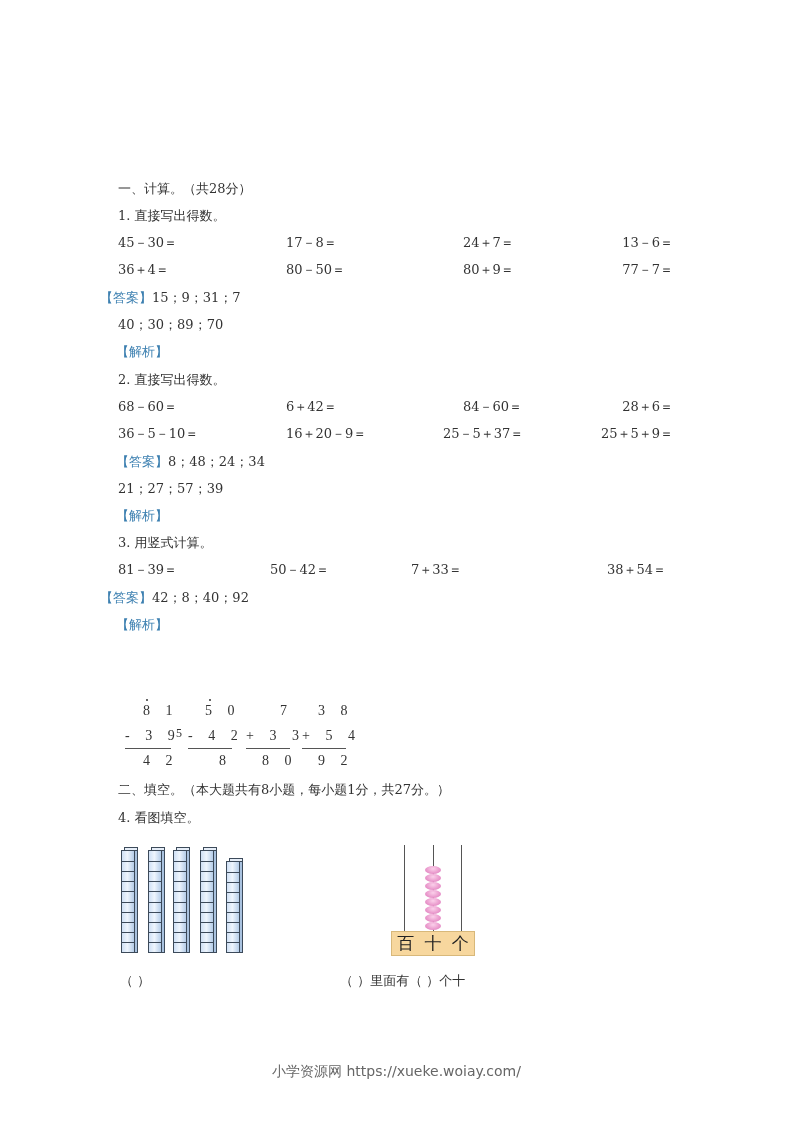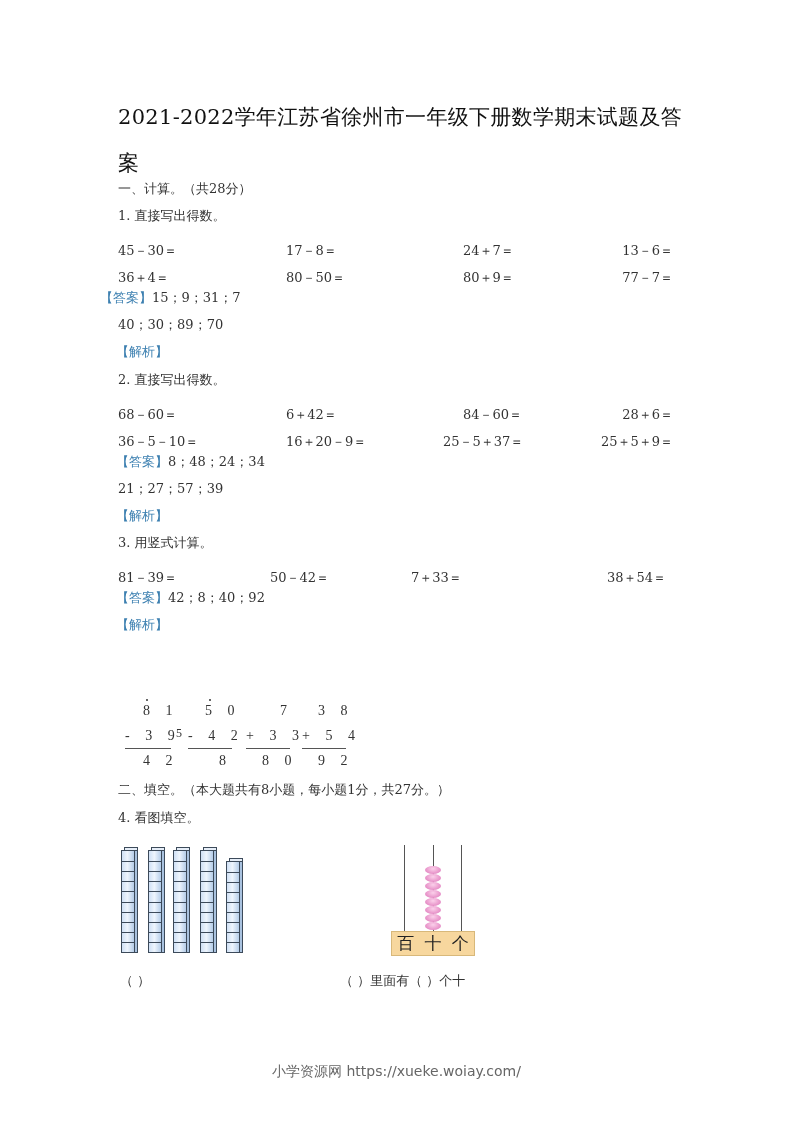--- a/index.html
+++ b/index.html
@@ -4,21 +4,21 @@
 <style>
   html, body { margin: 0; padding: 0; background: #ffffff; }
   body { width: 793px; height: 1122px; position: relative; overflow: hidden;
          font-family: "DejaVu Serif", "Liberation Serif", serif; color: #333; }
   .page { position: absolute; left: 0; top: 0; width: 793px; height: 1122px; }
   .title { position: absolute; left: 118px; top: 94px; width: 570px; font-size: 21px;
            line-height: 46px; color: #111; letter-spacing: 0.3px; }
   .line { position: absolute; left: 118px; font-size: 13px; color: #333; white-space: nowrap; }
   .label { color: #3b7fb0; }
   .row4 { position: absolute; left: 118px; width: 555px; font-size: 13px; color: #333; }
-  .row4 span { position: absolute; white-space: nowrap; margin-top: 8px; }
+  .row4 span { position: absolute; white-space: nowrap; }
   .vert { position: absolute; top: 698px; font-family: "Liberation Serif", serif; font-size: 14px; color: #333; }
   .vert .r { position: absolute; white-space: pre; letter-spacing: 6px; }
   .vert .bar { position: absolute; height: 1px; background: #555; }
   .dot { position: absolute; width: 2px; height: 2px; background: #333; border-radius: 50%; }
   .cubes { position: absolute; left: 118px; top: 845px; width: 130px; height: 108px; }
   .rod { position: absolute; bottom: 0; width: 14px;
          background: linear-gradient(90deg, #cfe0f5 0%, #eef5fd 45%, #b5cde9 100%);
          border: 1px solid #3c4a5a; box-sizing: border-box; }
   .rod .seg { position: absolute; left: 0; right: 0; height: 1px; background: #3c4a5a; }
   .rod .side { position: absolute; top: -1px; right: -4px; width: 3px; bottom: -1px;
@@ -33,21 +33,20 @@
           border: 1px solid #d8b87a; box-sizing: border-box; font-size: 17px; color: #222;
           display: flex; justify-content: space-around; align-items: center; }
   .footer { position: absolute; top: 1063px; left: 0; width: 793px; text-align: center;
             font-family: "DejaVu Sans", sans-serif; font-size: 14px; color: #666; }
 </style>
 </head>
 <body>
 
 <div class="page">
 
-  <div class="title">2021-2022学年江苏省徐州市一年级下册数学期末试题及答案</div>
 
   <div class="line" style="top:180px">一、计算。（共28分）</div>
   <div class="line" style="top:207px">1. 直接写出得数。</div>
 
   <div class="row4" style="top:234px">
     <span style="left:0">45－30＝</span>
     <span style="left:168px">17－8＝</span>
     <span style="left:345px">24＋7＝</span>
     <span style="right:0">13－6＝</span>
   </div>
@@ -82,21 +81,21 @@
   <div class="line" style="top:480px">21；27；57；39</div>
   <div class="line label" style="top:507px;left:116px">【解析】</div>
 
   <div class="line" style="top:534px">3. 用竖式计算。</div>
   <div class="row4" style="top:561px;width:548px">
     <span style="left:0">81－39＝</span>
     <span style="left:152px">50－42＝</span>
     <span style="left:293px">7＋33＝</span>
     <span style="right:0">38＋54＝</span>
   </div>
-  <div class="line" style="top:589px;left:116px">
+  <div class="line" style="top:589px;left:100px">
     <span class="label">【答案】</span><span>42；8；40；92</span>
   </div>
   <div class="line label" style="top:616px;left:116px">【解析】</div>
 
   <div class="vert" style="left:128px">
     <div class="dot" style="left:18px;top:1px"></div>
     <div class="r" style="left:15px;top:5px">8 1</div>
     <div class="r" style="left:-3px;top:30px">- 3 9</div>
     <div class="bar" style="left:-3px;top:50px;width:46px"></div>
     <div class="r" style="left:15px;top:55px">4 2</div>

